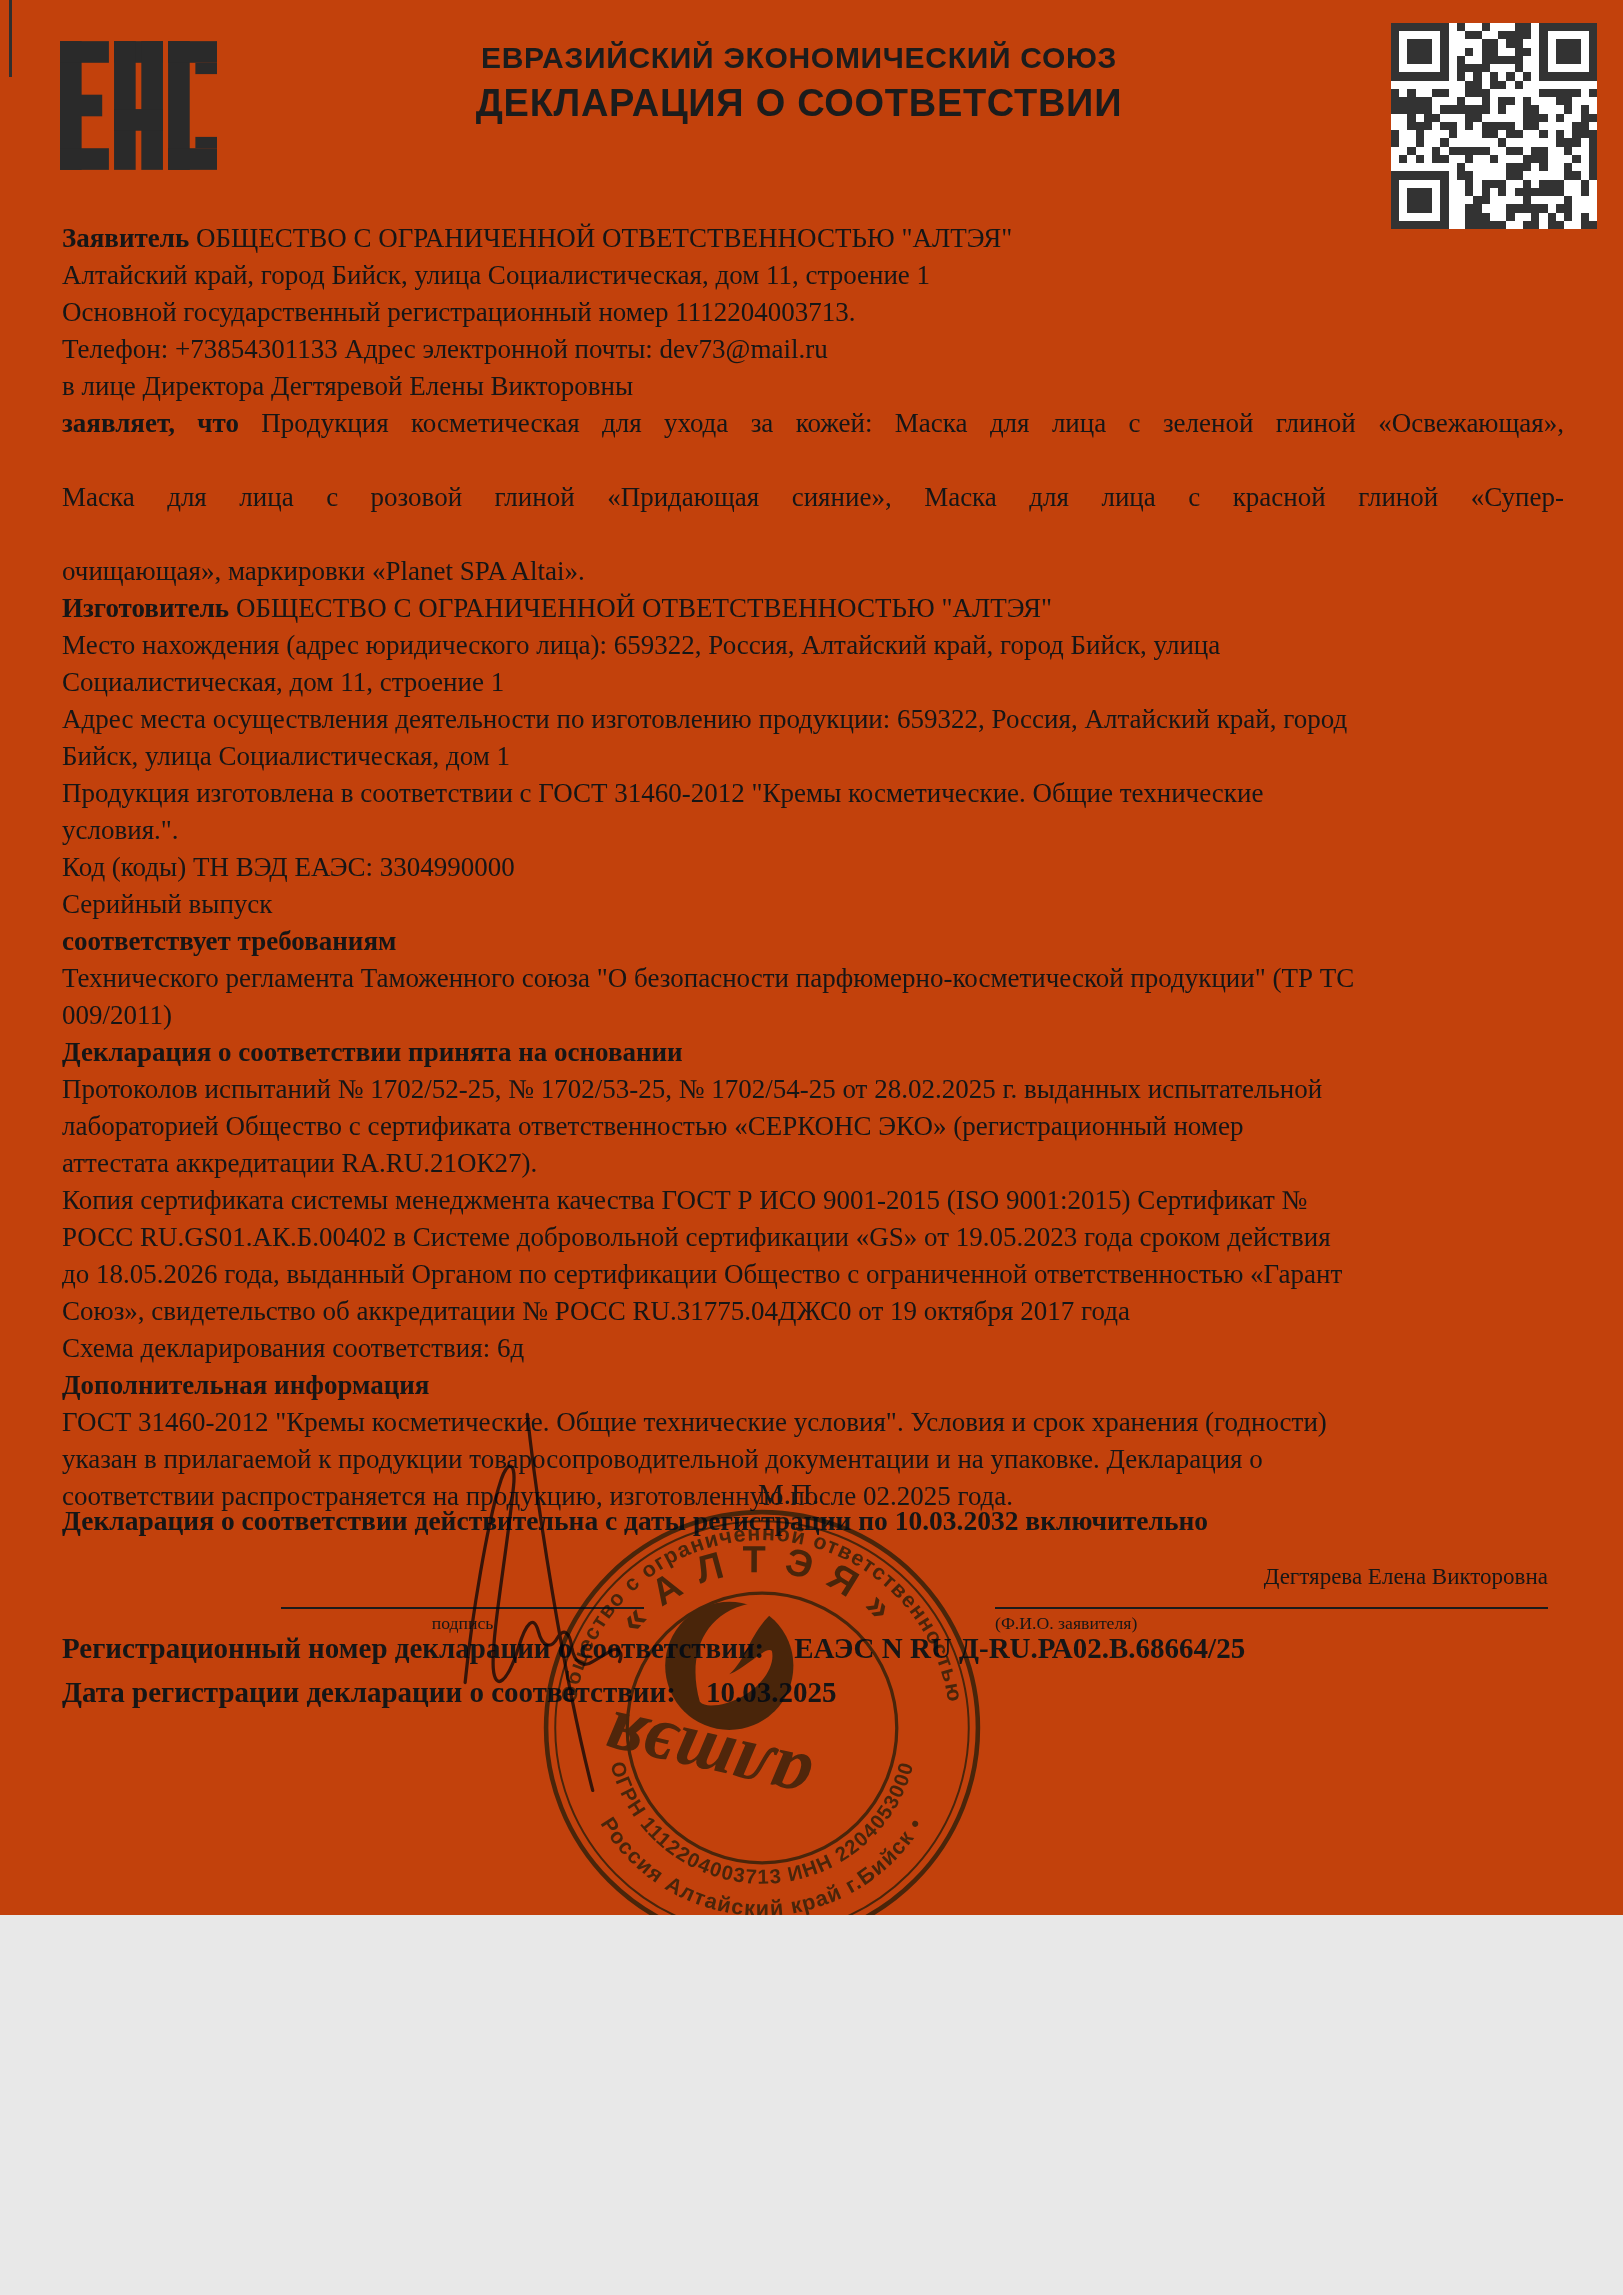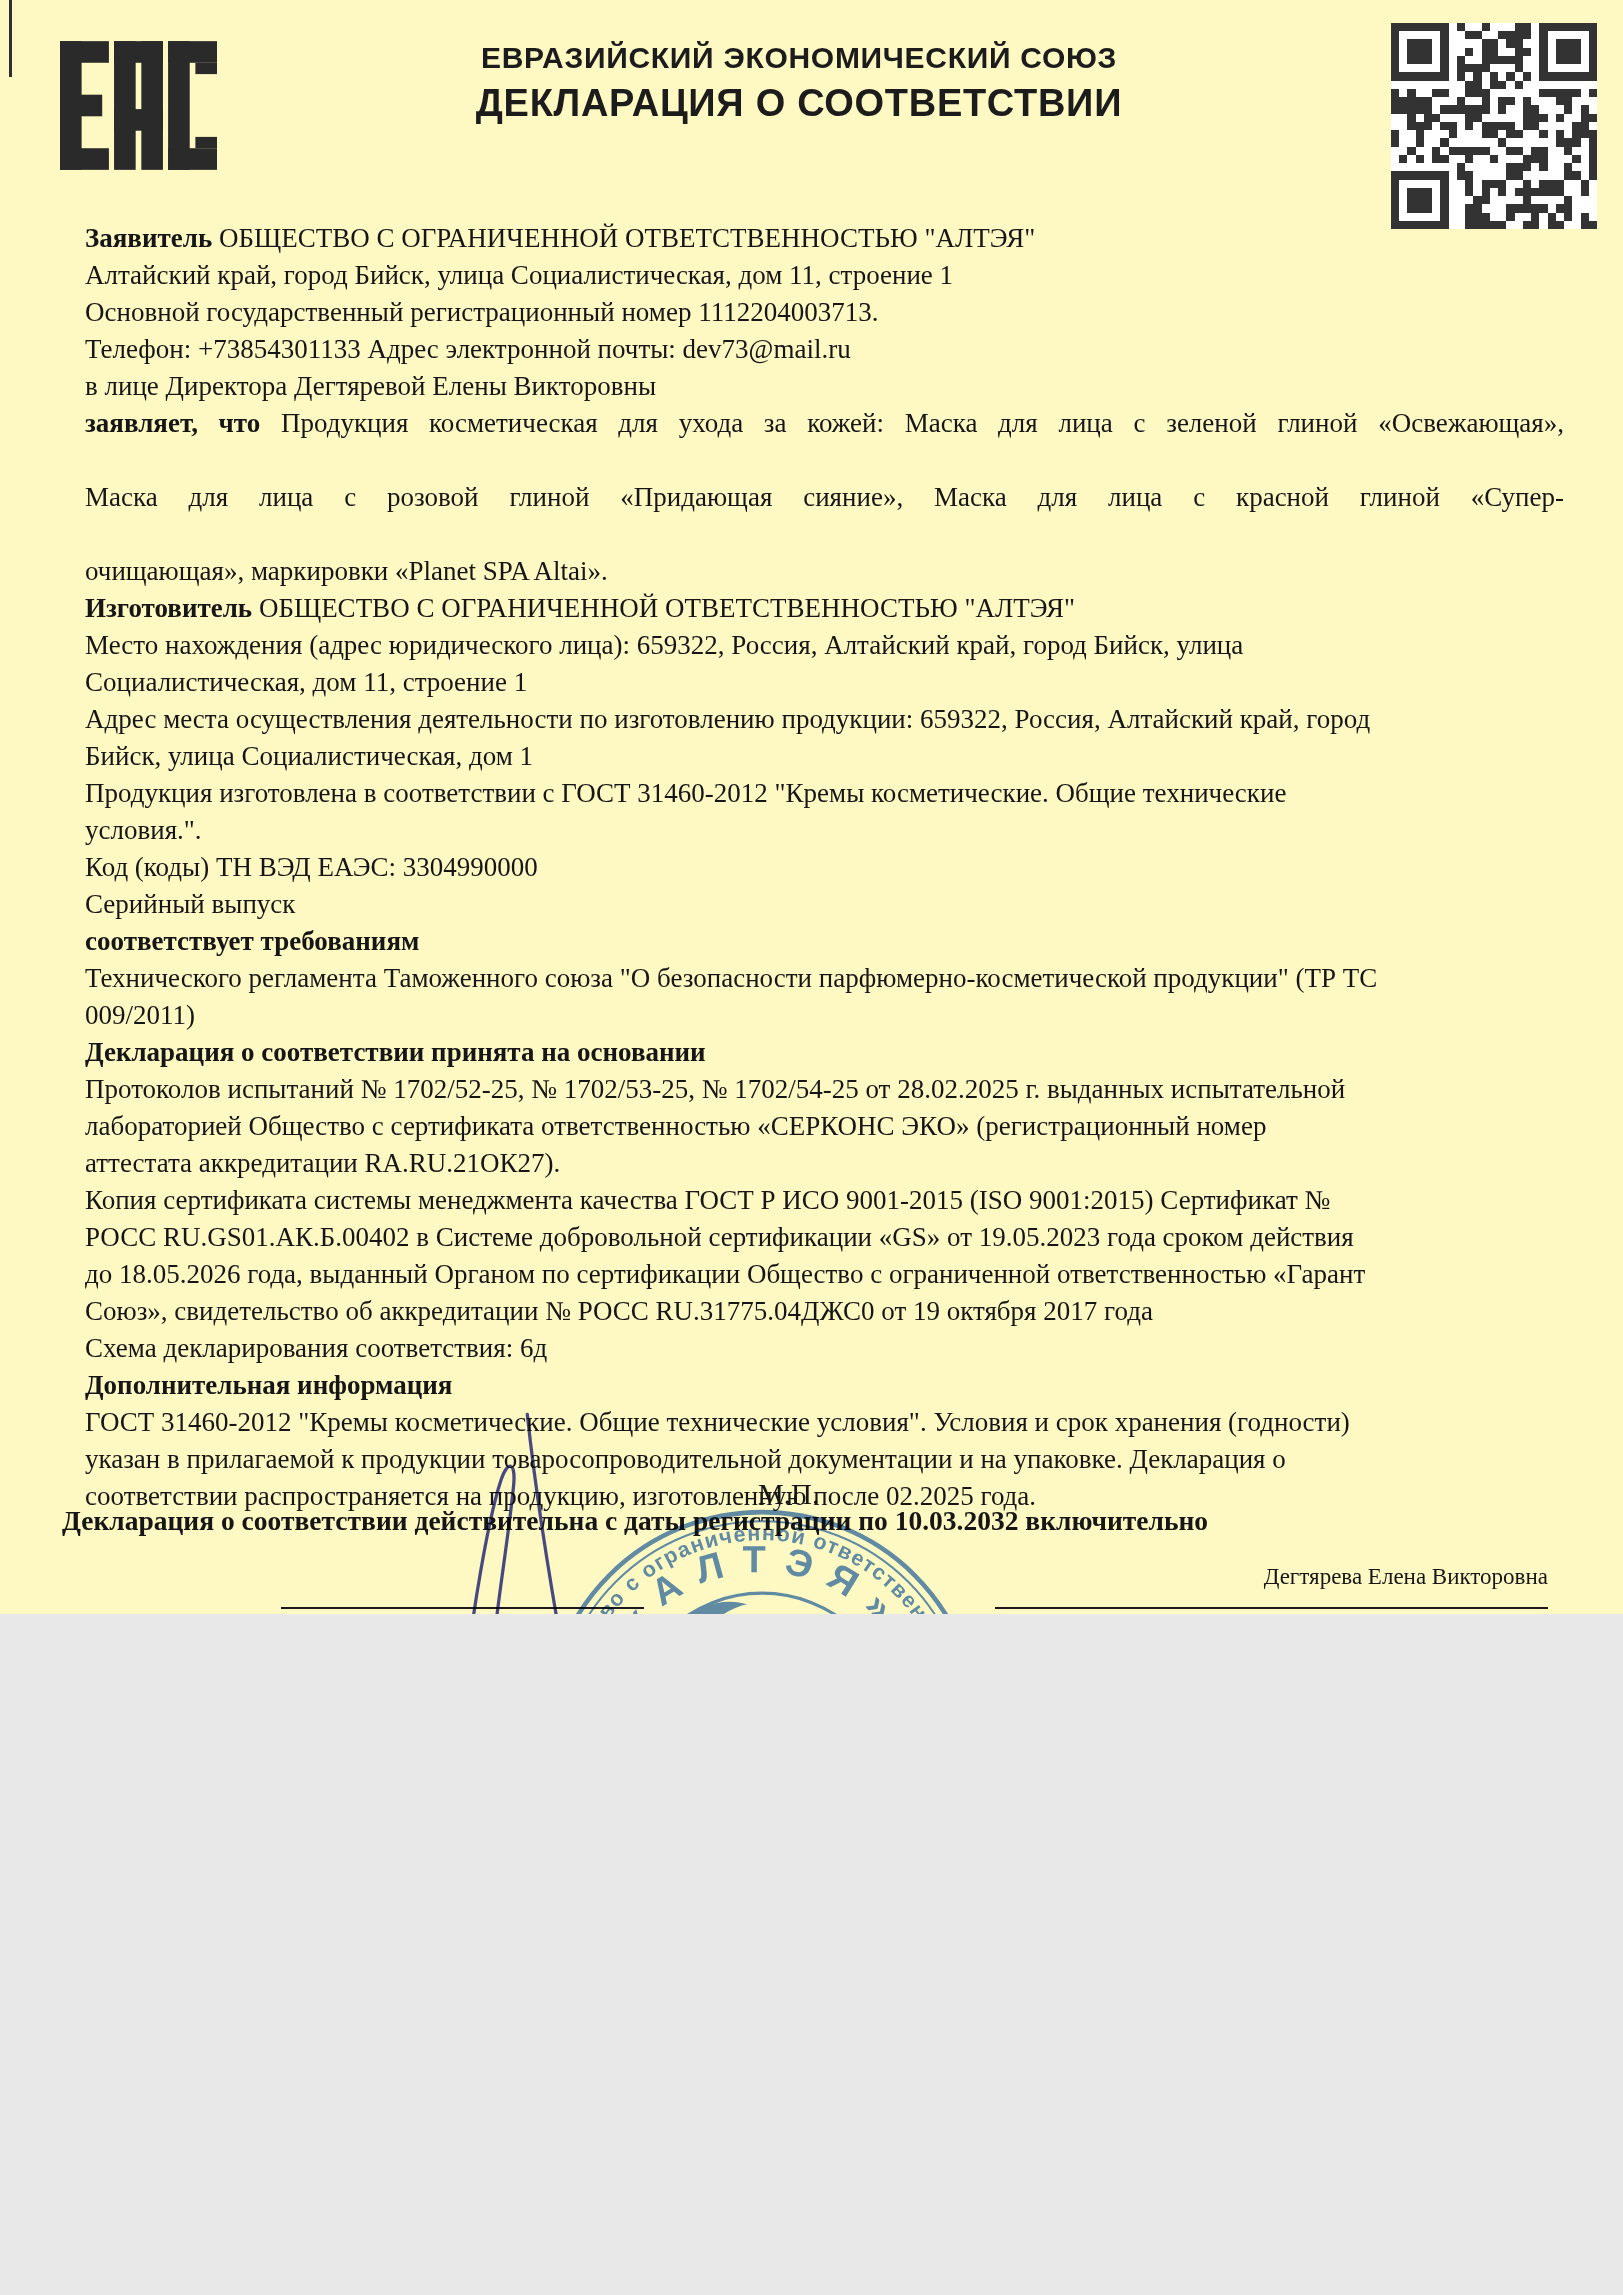--- a/index.html
+++ b/index.html
@@ -1,29 +1,29 @@
 <!DOCTYPE html>
 <html style="font-size:10.5px"><head>
 <meta charset="utf-8">
 <style>
   html,body{margin:0;padding:0;background:#e8e8e8;}
-  #page{position:relative;width:1623px;height:1614px;background:#fef9c3;overflow:hidden;
+  #page{position:relative;width:1623px;height:1915px;background:#c2410c;overflow:hidden;
         font-family:"Liberation Serif",serif;color:#161616;}
   
   #eac-logo{position:absolute;left:60px;top:21px;}
   #title-wrap{position:absolute;left:223px;top:41px;width:1152px;text-align:center;
               font-family:"Liberation Sans",sans-serif;font-weight:bold;color:#1c1c1c;}
   #title-wrap .t1{font-size:30px;letter-spacing:0.7px;}
   #title-wrap .t2{font-size:38px;margin-top:7px;letter-spacing:0.7px;}
   #qr{position:absolute;left:1391px;top:23px;width:206px;height:206px;}
   #scan-edge{position:absolute;left:9.2px;top:0;width:2.6px;height:77px;background:#2f2f2f;}
   
   #doc-body{position:absolute;left:62px;top:220px;width:1502px;font-size:27px;line-height:37px;}
   .ln{white-space:nowrap;}
-  .ln b{font-weight:bold;margin-left:23px;}
+  .ln b{font-weight:bold;}
   .ln.just{white-space:normal;text-align:justify;}
   .ln.just::after{content:"";display:inline-block;width:100%;height:0;}
   
   .abs{position:absolute;}
   #validity{left:62px;top:1505px;font-size:27.5px;font-weight:bold;white-space:nowrap;}
   #mp{left:758px;top:1478px;font-size:29px;}
   #applicant-name{left:995px;top:1564px;width:553px;text-align:right;font-size:23px;}
   .sig-rule{border-top:2px solid #1b1b1b;height:0;}
   #rule-left{left:281px;top:1607px;width:363px;}
   #rule-right{left:995px;top:1607px;width:553px;}

